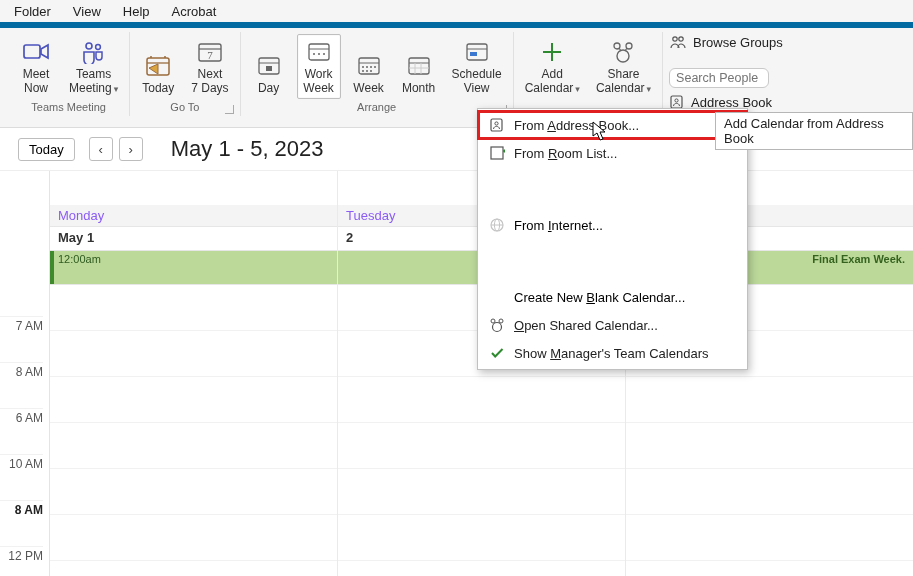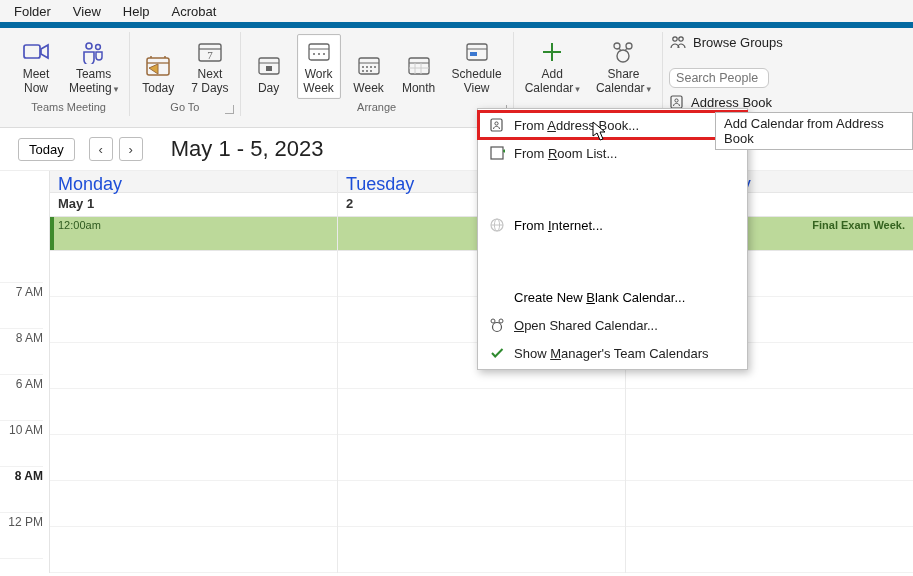--- a/index.html
+++ b/index.html
@@ -158,22 +158,23 @@
   .daycol {
     flex:1;
     border-right:1px solid #eaeaea;
     position:relative;
   }
   .dayhead {
     height:22px;
     background:#f4f4f4;
     border-bottom:1px solid #e6e6e6;
     padding:3px 8px;
-    font-size:18px;
-    color:#1d4ed8;
+    font-size:13px;
+    color:#8b5cf6;
+    margin-top:34px;
   }
   .daydate {
     height:24px;
     padding:3px 8px;
     font-weight:600;
     color:#333;
     border-bottom:1px solid #e6e6e6;
   }
   .allday {
     height:34px;

